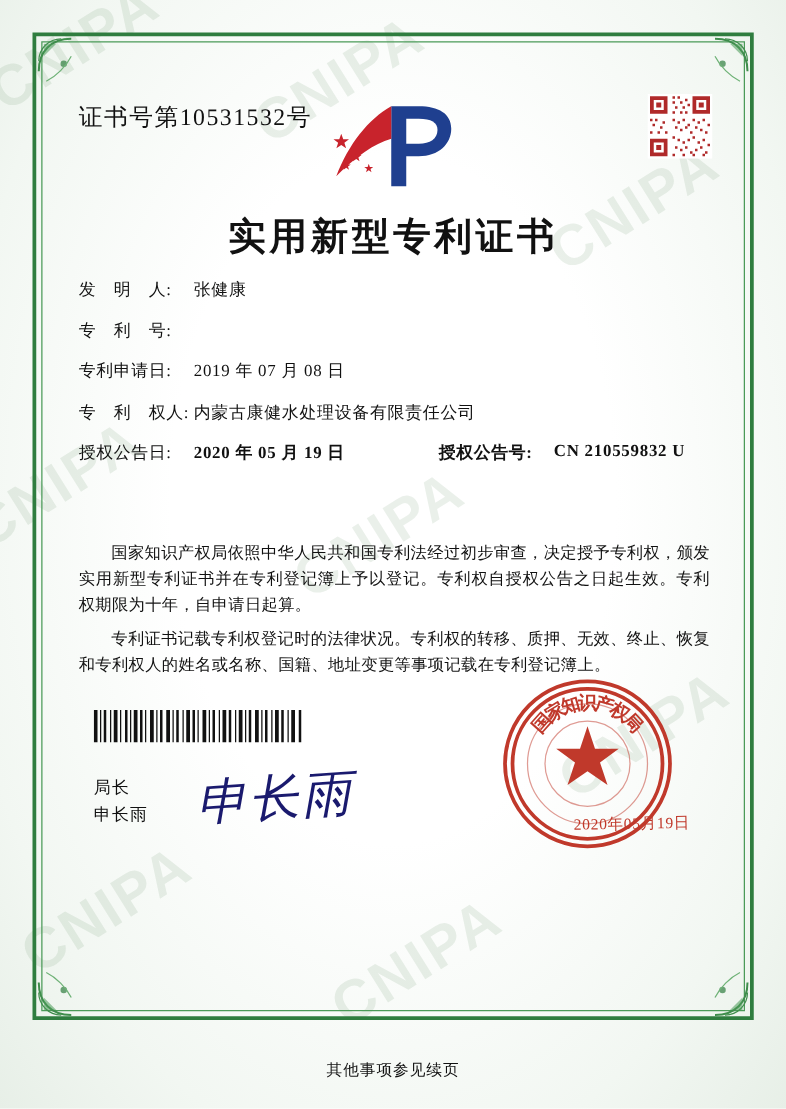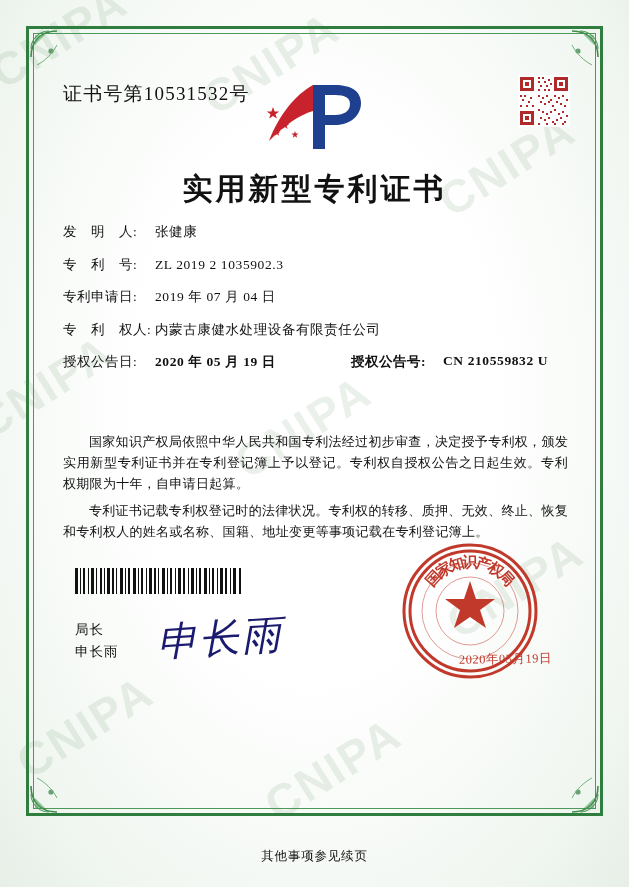--- a/index.html
+++ b/index.html
@@ -376,26 +376,25 @@
     <div class="fields">
 
 
       <div class="frow">
         <div class="flabel">发　明　人:</div>
         <div class="fvalue">张健康</div>
       </div>
 
       <div class="frow">
         <div class="flabel">专　利　号:</div>
-        <div class="fvalue">ZL 2019 2 1035902.3</div>
       </div>
 
       <div class="frow">
         <div class="flabel">专利申请日:</div>
-        <div class="fvalue">2019 年 07 月 04 日</div>
+        <div class="fvalue">2019 年 07 月 08 日</div>
       </div>
 
       <div class="frow">
         <div class="flabel">专　利　权人:</div>
         <div class="fvalue">内蒙古康健水处理设备有限责任公司</div>
       </div>
 
 
       <div class="frow two">
         <div class="flabel">授权公告日:</div>

